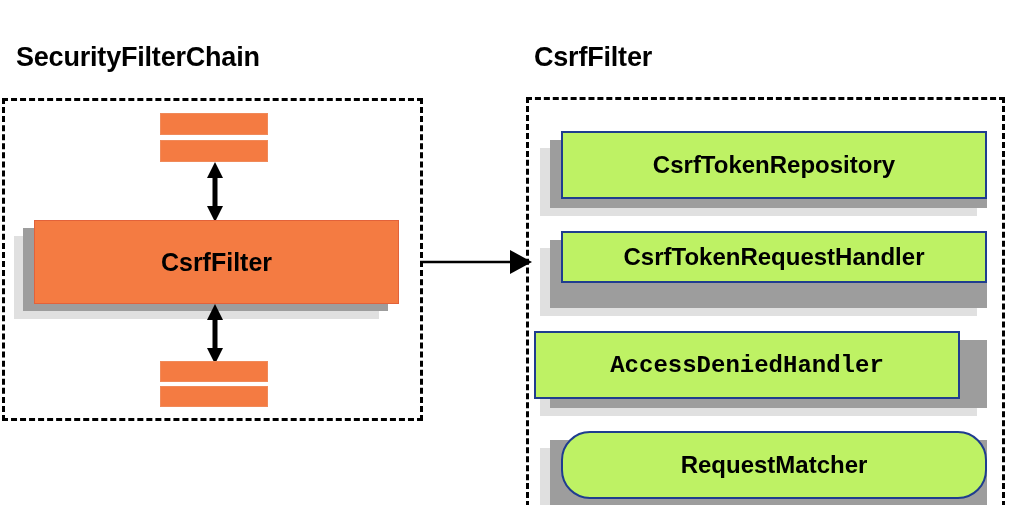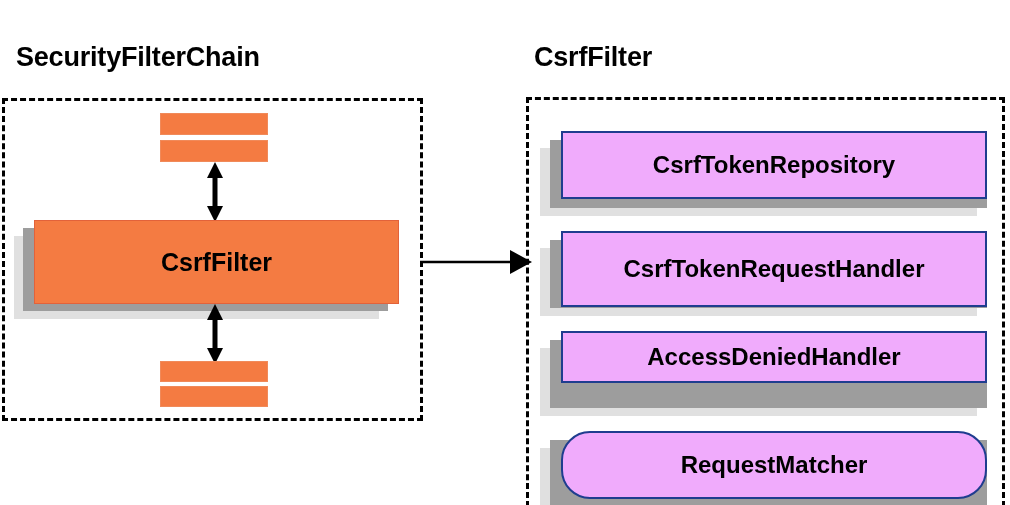--- a/index.html
+++ b/index.html
@@ -72,21 +72,21 @@
     font-family: "Liberation Sans", sans-serif;
     font-weight: bold;
     font-size: 25px;
     color: #000000;
     white-space: nowrap;
   }
 
   
   .blue-box {
     position: absolute;
-    background: #f0abfc;
+    background: #bef264;
     border: 2px solid #1f3d8f;
     box-sizing: border-box;
     display: flex;
     align-items: center;
     justify-content: center;
     font-family: "Liberation Sans", sans-serif;
     font-weight: bold;
     font-size: 24px;
     color: #000000;
     white-space: nowrap;
@@ -137,23 +137,23 @@
   </svg>
 
   <div class="dashed-box" id="box-right"></div>
 
   <div class="shadow-light" style="left:540px; top:112px; width:437px; height:68px;"></div>
   <div class="shadow-dark" style="left:550px; top:104px; width:437px; height:68px;"></div>
   <div class="blue-box" style="left:561px; top:95px; width:426px; height:68px;">CsrfTokenRepository</div>
 
   <div class="shadow-light" style="left:540px; top:212px; width:437px; height:68px;"></div>
   <div class="shadow-dark" style="left:550px; top:204px; width:437px; height:68px;"></div>
-  <div class="blue-box" style="left:561px; top:195px; width:426px; height:76px;">CsrfTokenRequestHandler</div>
+  <div class="blue-box" style="left:561px; top:195px; width:426px; height:52px;">CsrfTokenRequestHandler</div>
 
   <div class="shadow-light" style="left:540px; top:312px; width:437px; height:68px;"></div>
   <div class="shadow-dark" style="left:550px; top:304px; width:437px; height:68px;"></div>
-  <div class="blue-box" style="left:561px; top:295px; width:426px; height:52px;">AccessDeniedHandler</div>
+  <div class="blue-box" style="left:534px; top:295px; width:426px; height:68px;font-family:Liberation Mono, monospace;">AccessDeniedHandler</div>
 
   <div class="shadow-light" style="left:540px; top:412px; width:437px; height:68px;"></div>
   <div class="shadow-dark" style="left:550px; top:404px; width:437px; height:68px;"></div>
   <div class="blue-box" style="left:561px; top:395px; width:426px; height:68px;border-radius:29px;">RequestMatcher</div>
 
 </div>
 
 </body></html>

